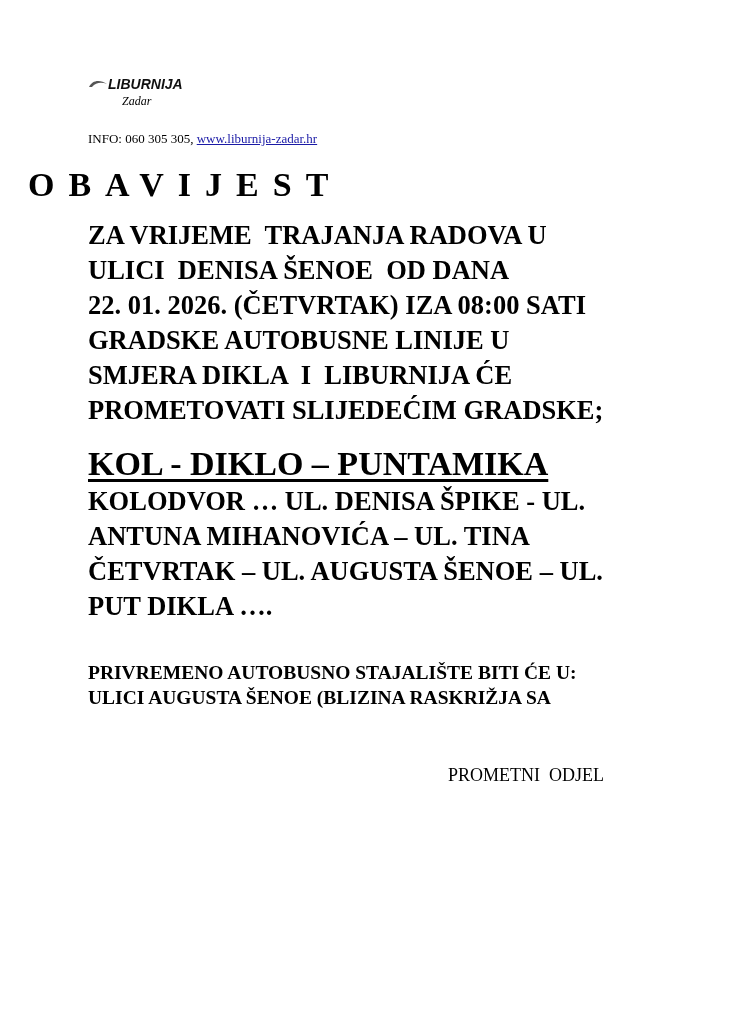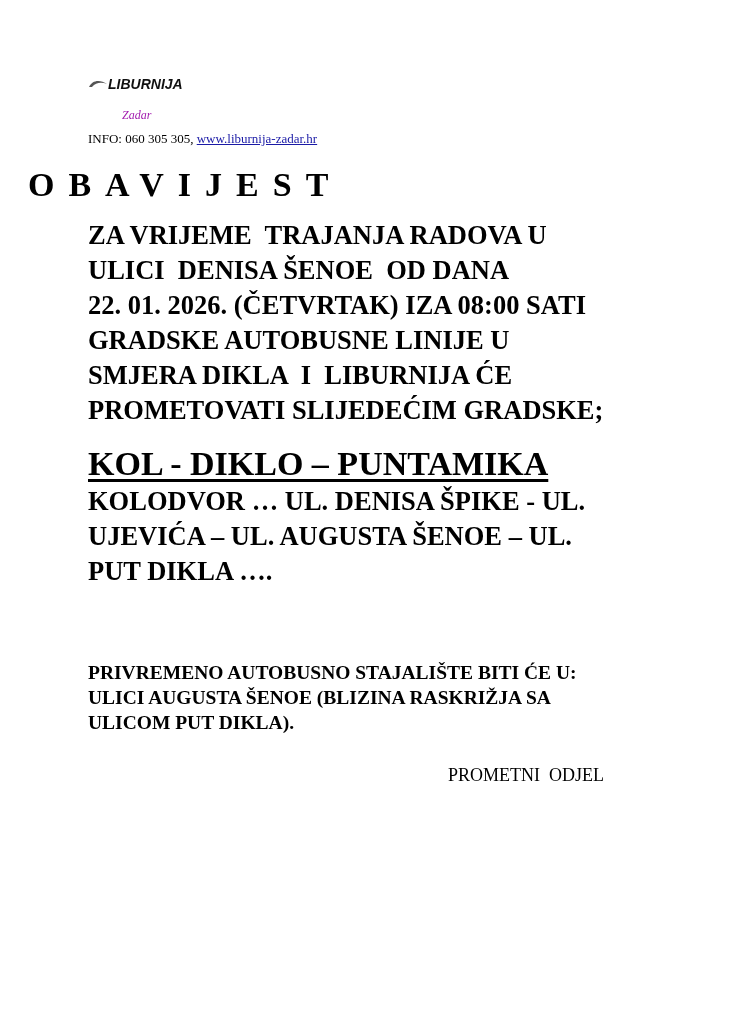--- a/index.html
+++ b/index.html
@@ -1,22 +1,22 @@
 <!DOCTYPE html>
 <html><head>
 <meta charset="utf-8">
 <style>
   html, body { margin:0; padding:0; background:#ffffff; }
   body { width:729px; height:1030px; position:relative; overflow:hidden;
          font-family:"Liberation Serif", serif; color:#000; }
   .logo { position:absolute; left:88px; top:76px; width:100px; height:40px; }
   .logo-brand { position:absolute; left:20px; top:0; font-family:"Liberation Sans", sans-serif;
                 font-weight:bold; font-style:italic; font-size:14px; letter-spacing:0px; color:#111; }
-  .logo-city { position:absolute; left:34px; top:32px; font-family:"Liberation Serif", serif;
-               font-style:italic; font-size:12px; color:#a21caf; }
+  .logo-city { position:absolute; left:34px; top:18px; font-family:"Liberation Serif", serif;
+               font-style:italic; font-size:12px; color:#000000; }
   .logo-icon { position:absolute; left:0; top:2px; width:20px; height:12px; }
   .info { position:absolute; left:88px; top:131px; font-size:13px; }
   .info a { color:#1a1aa6; text-decoration:underline;margin-top:46px; }
   .title { position:absolute; left:0; width:729px; top:166px; 
            font-weight:bold; font-size:34px; letter-spacing:14px;padding-left:28px; }
   .block { position:absolute; left:88px; font-weight:bold; }
   .intro { top:218px; font-size:26.5px; line-height:35px; white-space:pre; }
   .route-title { top:445px; font-size:34px; line-height:38px; text-decoration:underline;
                  text-decoration-thickness:3px; text-underline-offset:4px; }
   .route { top:484px; font-size:26.5px; line-height:35px; white-space:pre; }
@@ -37,17 +37,17 @@
 <div class="info">
   <span>INFO: 060 305 305, </span><a>www.liburnija-zadar.hr</a>
 </div>
 
 <div class="title">OBAVIJEST</div>
 
 <div class="block intro"><div>ZA VRIJEME  TRAJANJA RADOVA U</div><div>ULICI  DENISA ŠENOE  OD DANA</div><div>22. 01. 2026. (ČETVRTAK) IZA 08:00 SATI</div><div>GRADSKE AUTOBUSNE LINIJE U</div><div>SMJERA DIKLA  I  LIBURNIJA ĆE</div><div>PROMETOVATI SLIJEDEĆIM GRADSKE;</div></div>
 
 <div class="block route-title">KOL - DIKLO – PUNTAMIKA</div>
 
-<div class="block route"><div>KOLODVOR … UL. DENISA ŠPIKE - UL.</div><div>UJEVIĆA – UL. AUGUSTA ŠENOE – UL.</div><div>PUT DIKLA ….</div></div>
+<div class="block route"><div>KOLODVOR … UL. DENISA ŠPIKE - UL.</div><div>ANTUNA MIHANOVIĆA – UL. TINA</div><div>ČETVRTAK – UL. AUGUSTA ŠENOE – UL.</div><div>PUT DIKLA ….</div></div>
 
-<div class="block stop"><div>PRIVREMENO AUTOBUSNO STAJALIŠTE BITI ĆE U:</div><div>ULICI AUGUSTA ŠENOE (BLIZINA RASKRIŽJA SA</div><div>ULICOM PUT DIKLA).</div></div>
+<div class="block stop"><div>PRIVREMENO AUTOBUSNO STAJALIŠTE BITI ĆE U:</div><div>ULICI AUGUSTA ŠENOE (BLIZINA RASKRIŽJA SA</div></div>
 
 <div class="sign">PROMETNI  ODJEL</div>
 
 </body></html>

